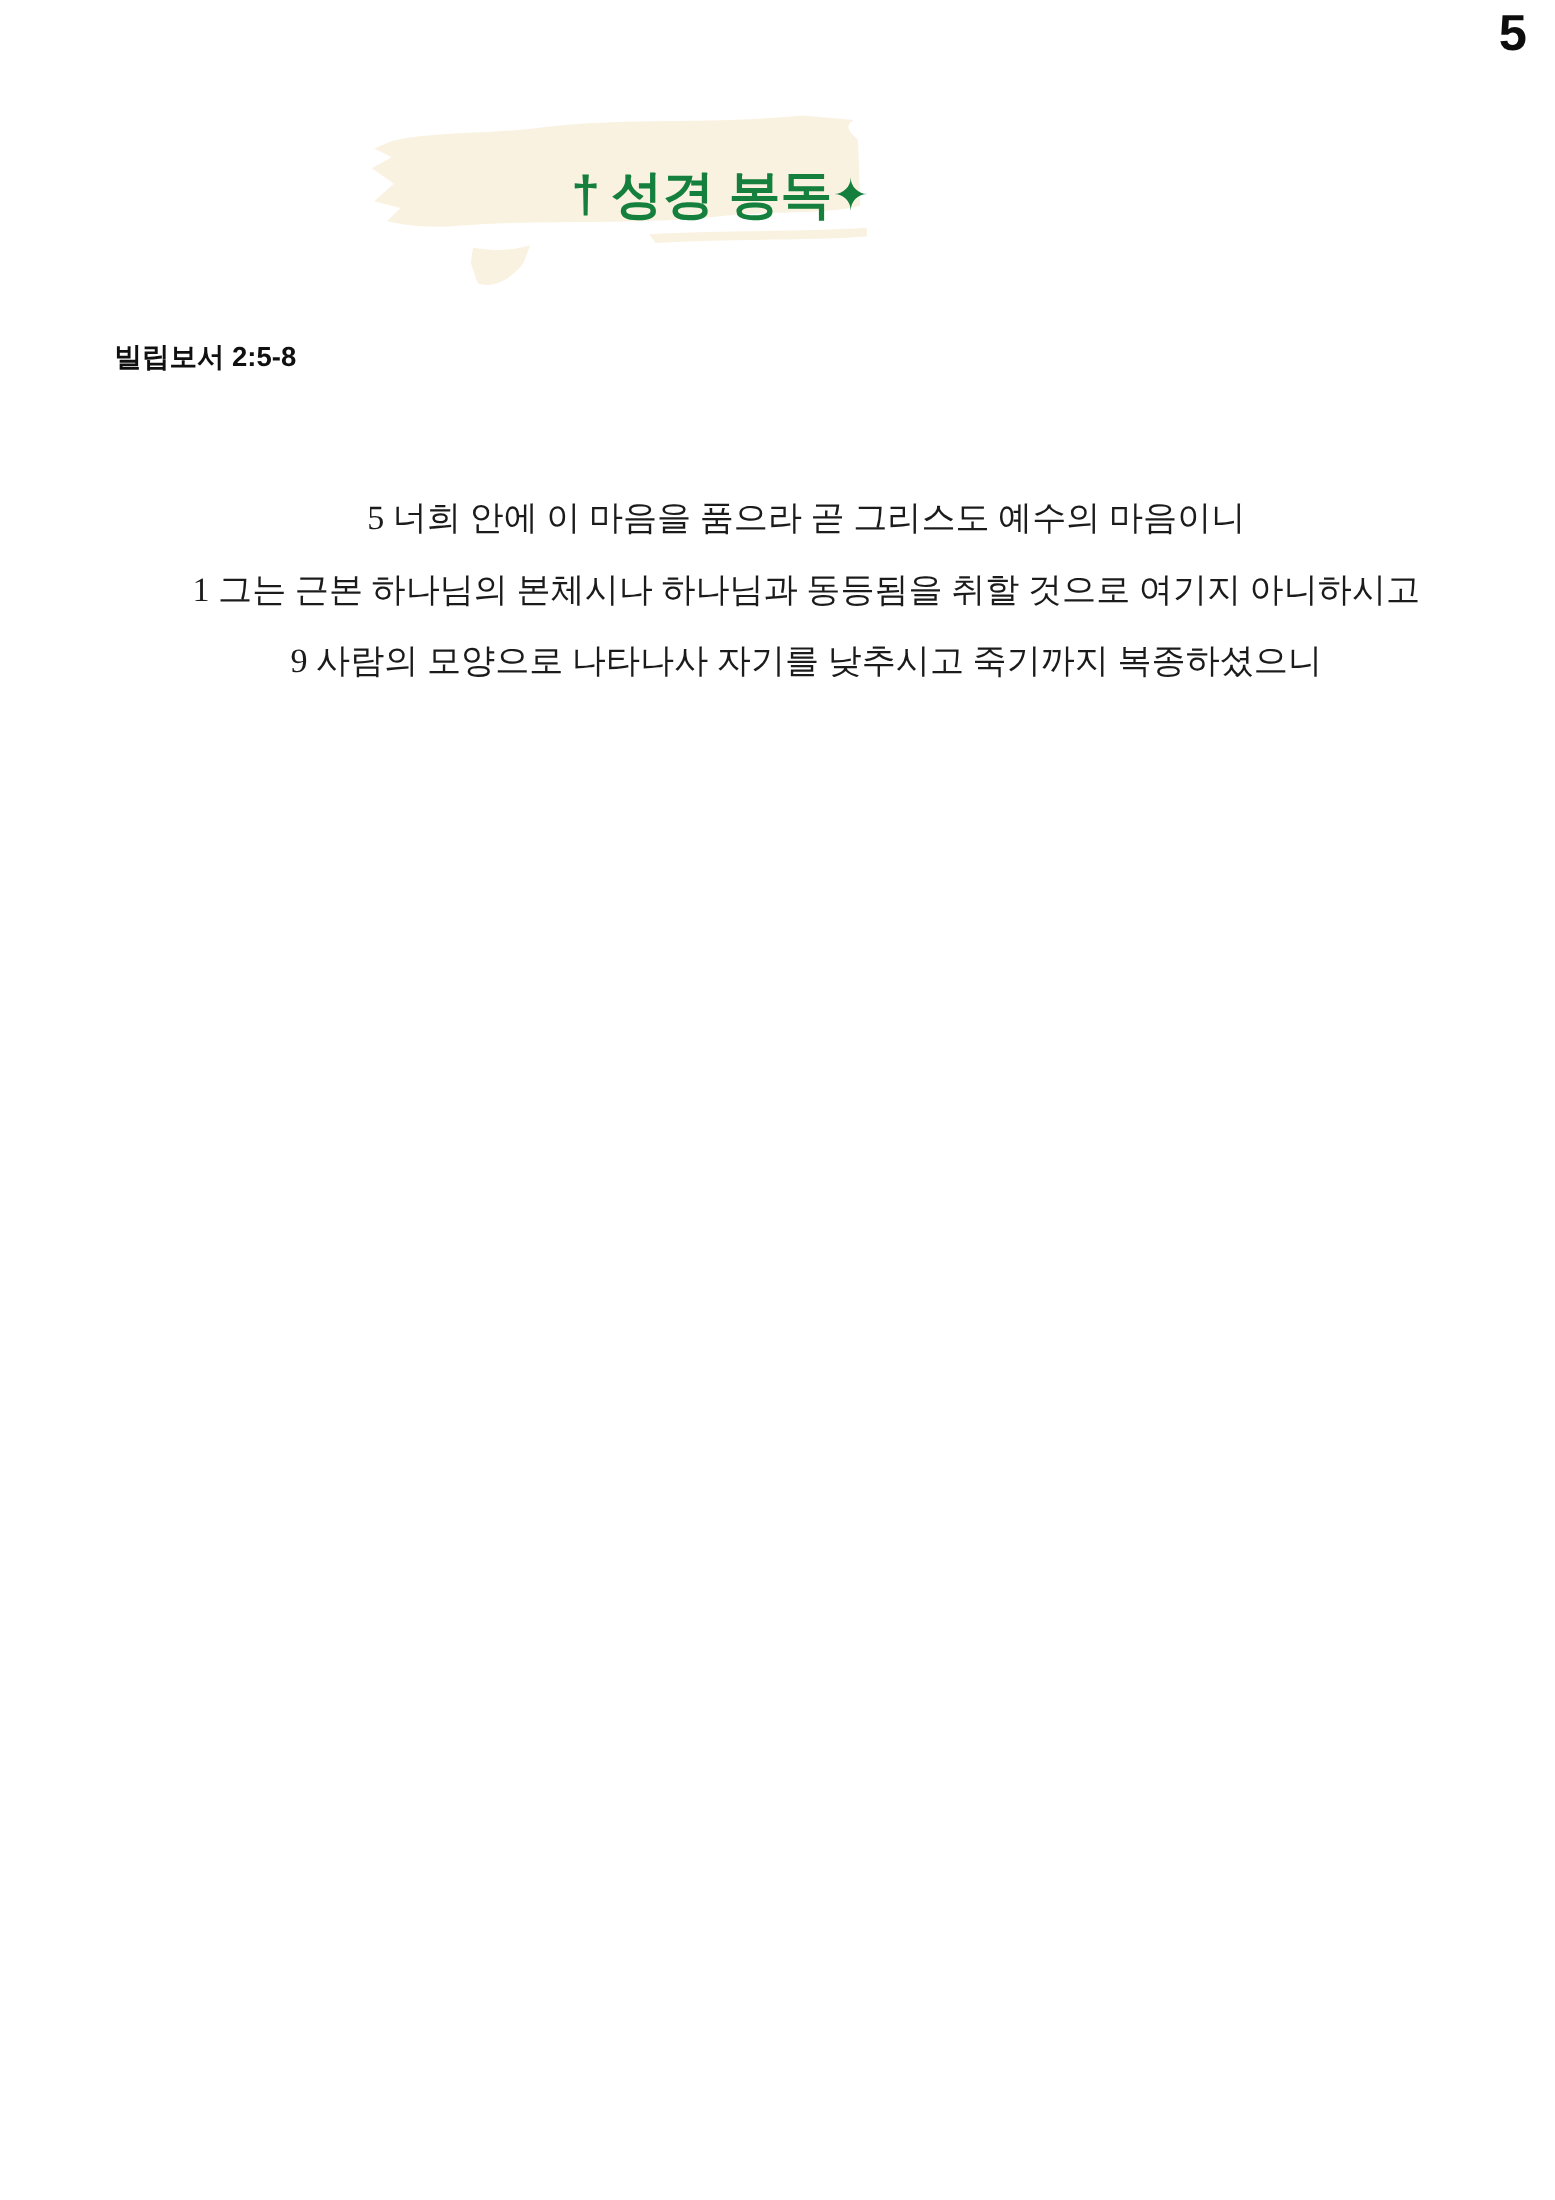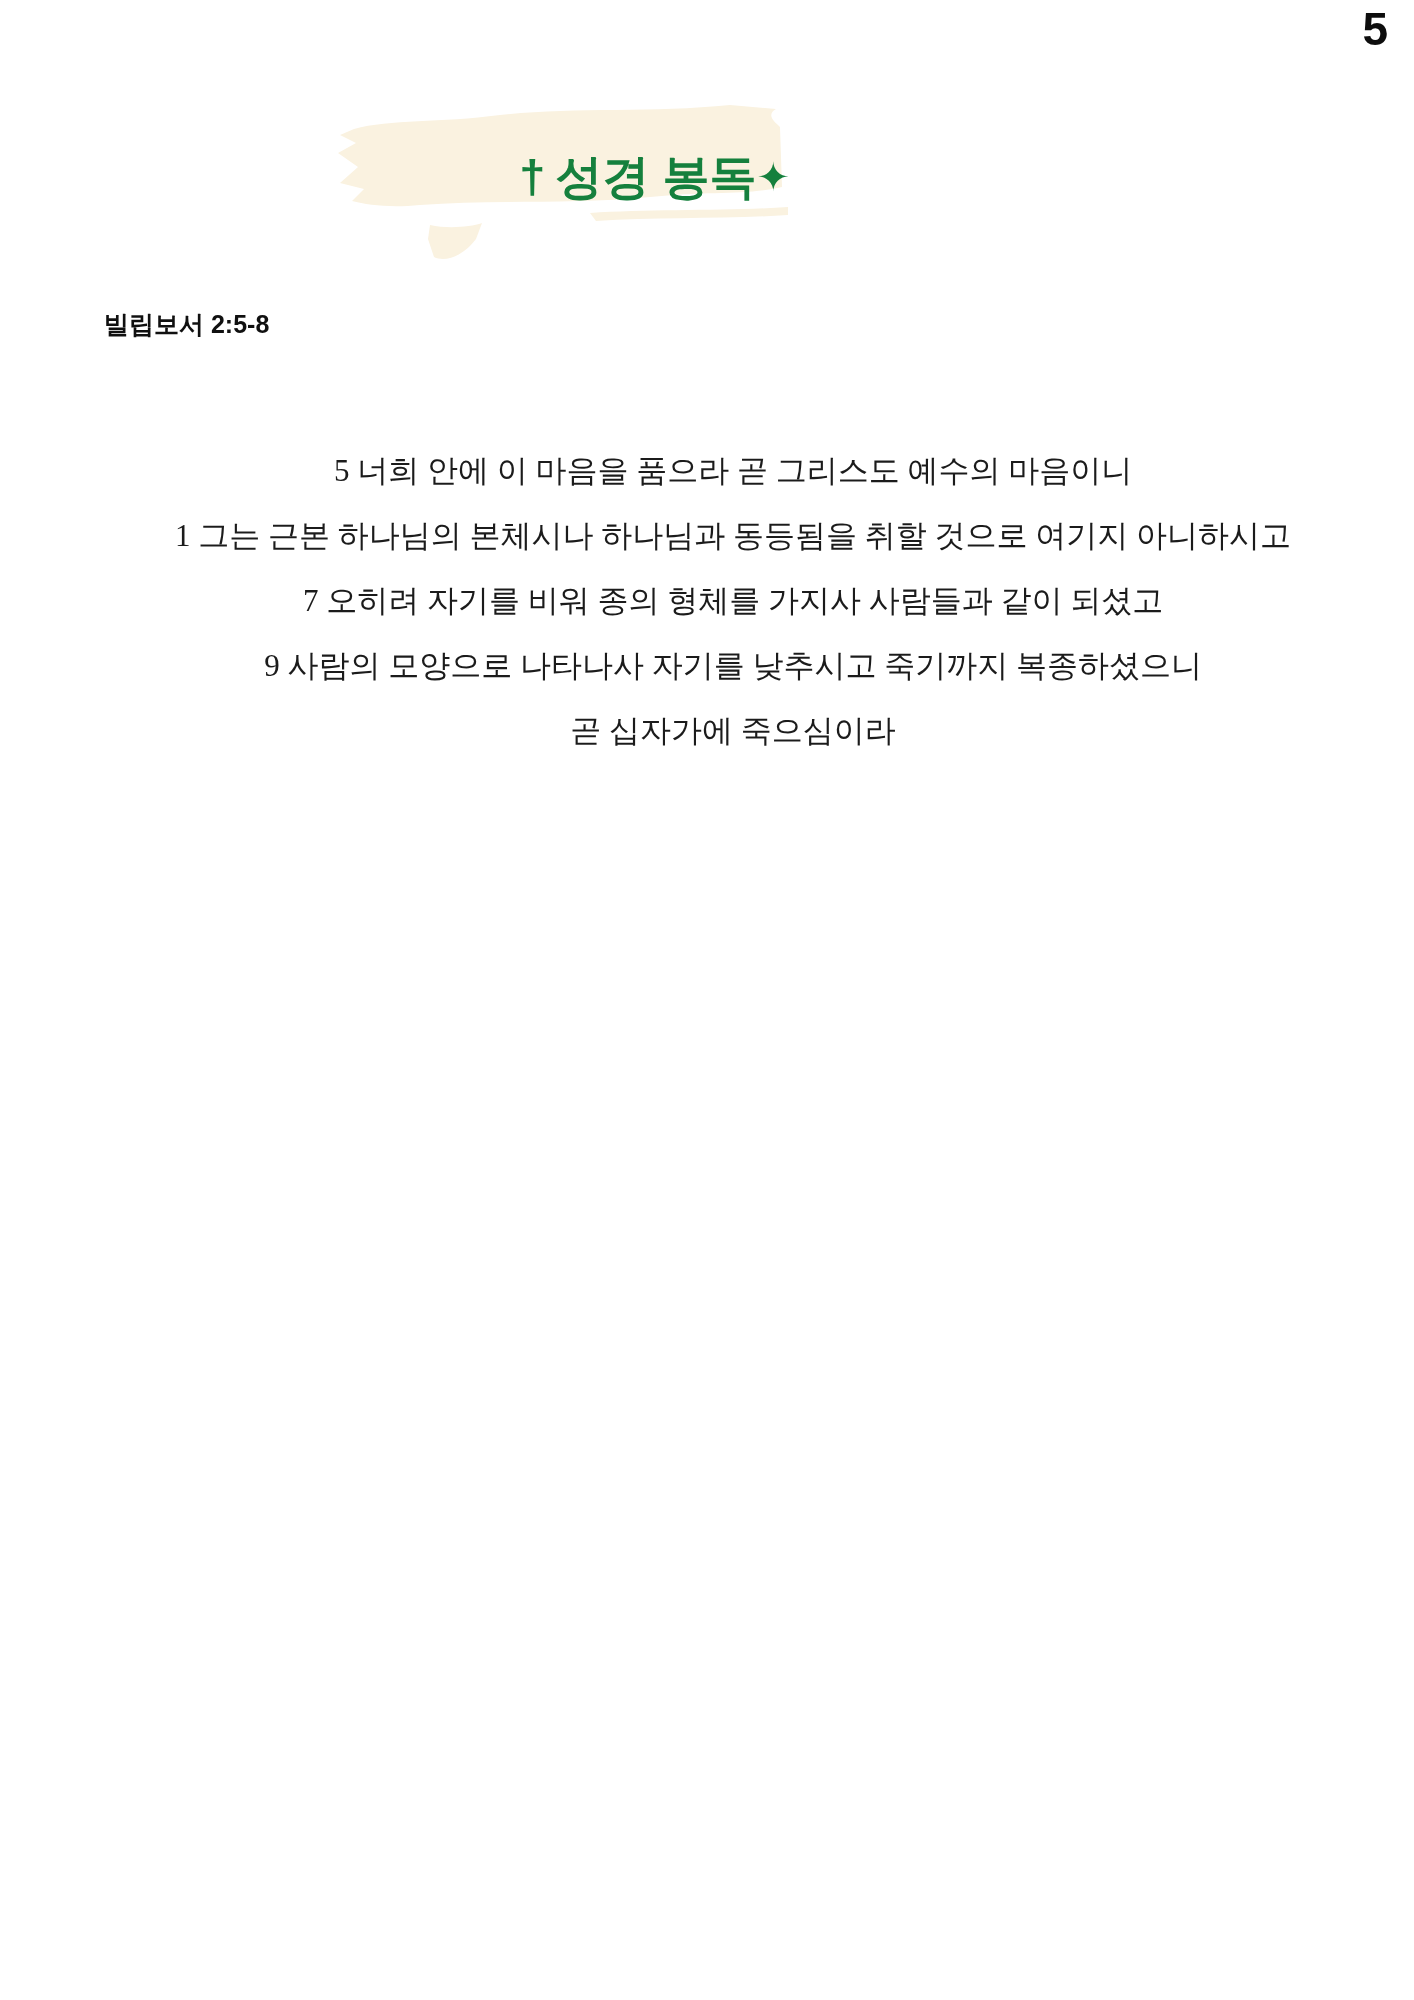--- a/index.html
+++ b/index.html
@@ -115,18 +115,16 @@
     <div class="title-row">
       <span class="cross">†</span><span>성경 봉독</span><span class="star">✦</span>
     </div>
   </div>
 
   <div class="reference">빌립보서 2:5-8</div>
 
   <div class="verses">
     <div class="verse">5 너희 안에 이 마음을 품으라 곧 그리스도 예수의 마음이니</div>
     <div class="verse">1 그는 근본 하나님의 본체시나 하나님과 동등됨을 취할 것으로 여기지 아니하시고</div>
-    <div class="verse">7 오히려 자기를 비워 종의 형체를 가지사 사람들과 같이 되셨고</div>
     <div class="verse">9 사람의 모양으로 나타나사 자기를 낮추시고 죽기까지 복종하셨으니</div>
-    <div class="verse">곧 십자가에 죽으심이라</div>
   </div>
 
 </div>
 
 </body></html>

